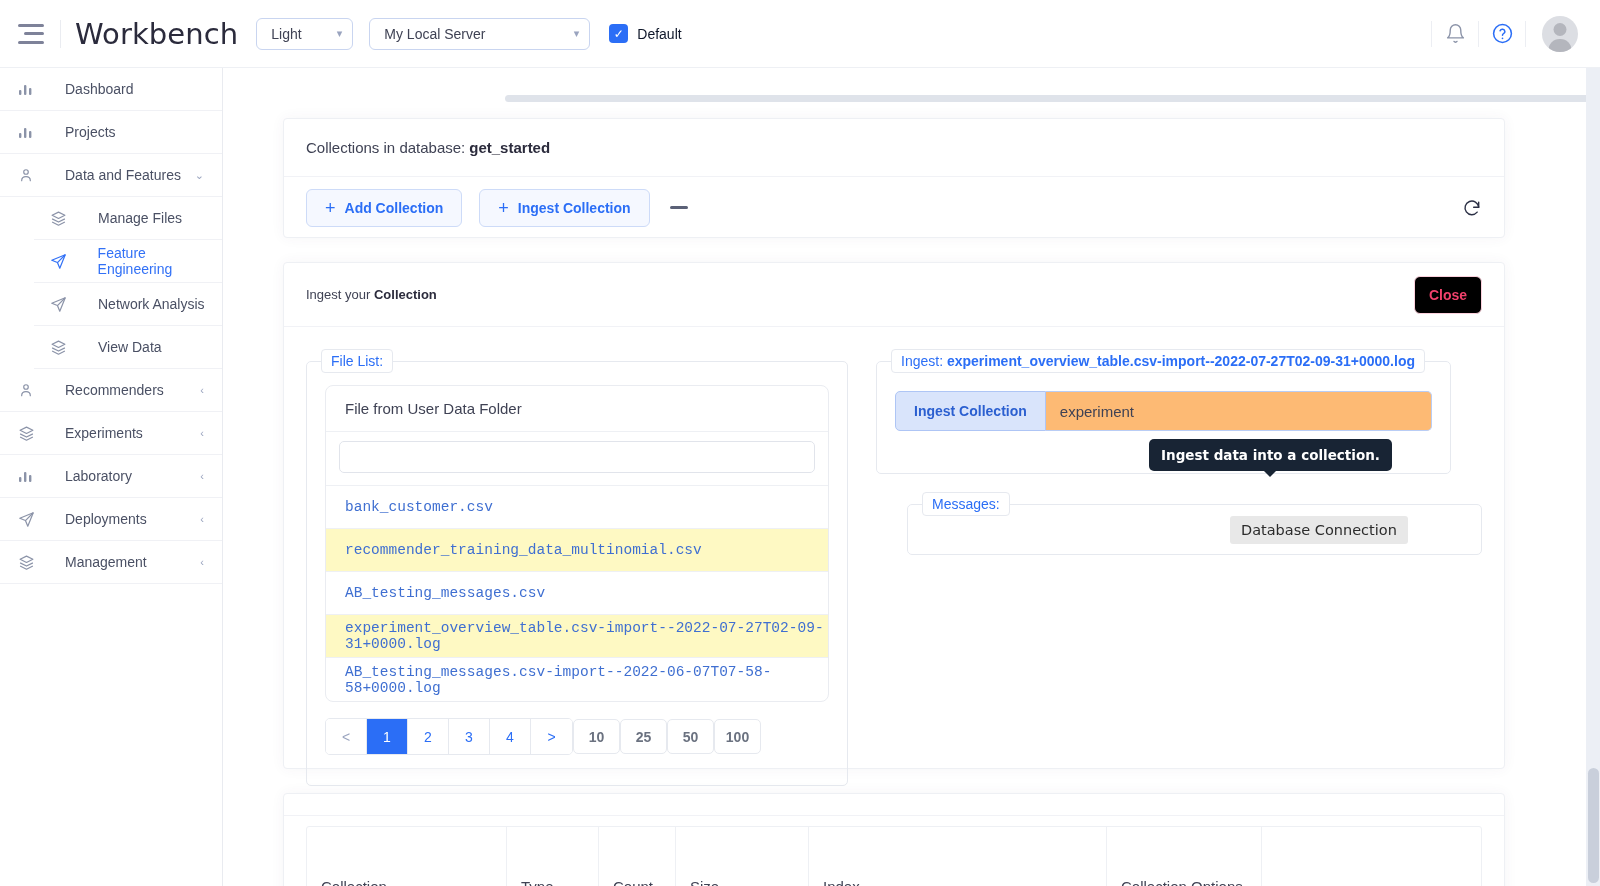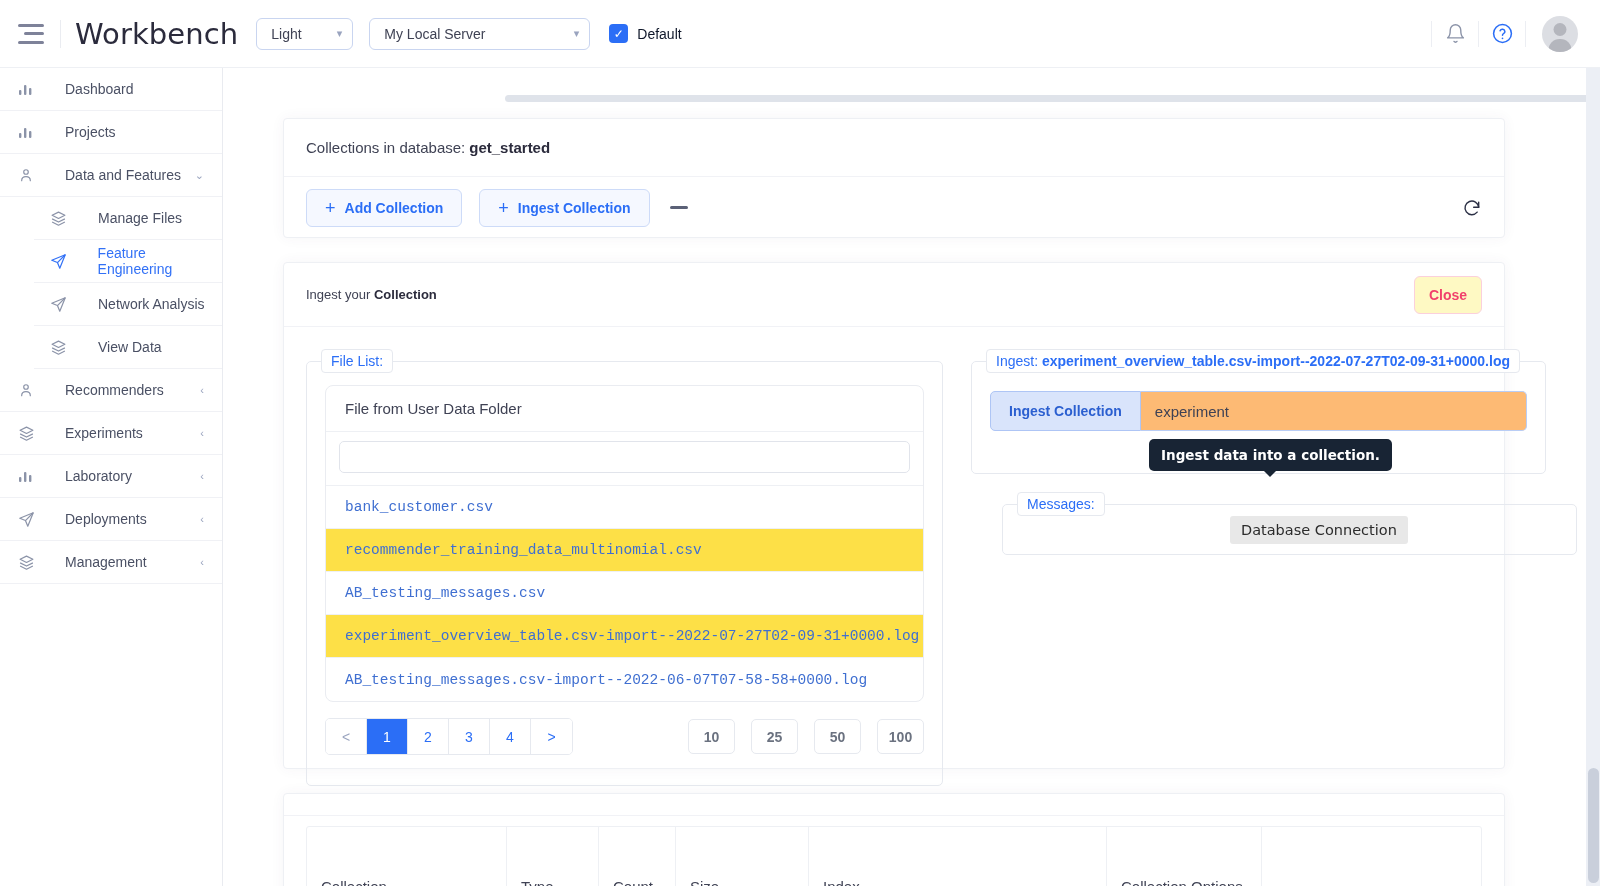--- a/index.html
+++ b/index.html
@@ -102,21 +102,21 @@
   .refresh { margin-left: auto; cursor: pointer; display: flex; }
 
   
   .card-ingest { left: 60px; top: 194px; width: 1222px; height: 507px; }
   .ing-head { height: 64px; display: flex; align-items: center; padding: 0 22px;
     border-bottom: 1px solid #f1f2f6; }
   .ing-title { font-size: 13px; color: #3f4254; }
   .ing-title b { font-weight: 700; color: #2b2b3c; }
   .btn-close {
     margin-left: auto; height: 38px; width: 68px; border: 1px solid #fbd0dc; border-radius: 6px;
-    background: #fef9c3; color: #f1416c; font-weight: 700; font-size: 14px;
+    background: #000000; color: #f1416c; font-weight: 700; font-size: 14px;
     display: flex; align-items: center; justify-content: center; cursor: pointer;
   }
   .ing-body { display: flex; padding: 22px; gap: 28px; position: relative; }
 
   fieldset.fs {
     border: 1px solid #e6e9ef; border-radius: 5px; padding: 0;
   }
   legend.lg-blue {
     color: #2b6ef6; font-size: 14px; padding: 3px 9px; margin-left: 14px;
     border: 1px solid #e6e9ef; border-radius: 4px; background: #fff;
@@ -130,31 +130,31 @@
     font-size: 15px; color: #3f4254; border-bottom: 1px solid #eef0f4; }
   .filebox-search { padding: 9px 13px 12px; border-bottom: 1px solid #eef0f4; }
   .filebox-search input {
     width: 100%; height: 32px; border: 1px solid #e1e4eb; border-radius: 5px;
     padding: 0 12px; font-family: "Liberation Sans", sans-serif; font-size: 14px; color: #3f4254;
     outline: none; background: #fff;
   }
   .frow { height: 43px; display: flex; align-items: center; padding-left: 19px;
     font-size: 14.5px; color: #3f6fd1; border-bottom: 1px solid #eef0f4; cursor: pointer;
     font-family: Liberation Mono, monospace; }
-  .frow.alt { background: #fde047; }
+  .frow.alt { background: #fef9c3; }
   .frow:last-child { border-bottom: none; }
 
   .pager { display: flex; align-items: center; padding: 16px 18px 0; }
   .pg-group { display: flex; border: 1px solid #e6e9ef; border-radius: 5px; overflow: hidden; }
   .pg { min-width: 41px; height: 35px; display: flex; align-items: center; justify-content: center;
     font-size: 14px; color: #2b6ef6; border-right: 1px solid #e6e9ef; cursor: pointer; background: #fff; }
   .pg:last-child { border-right: none; }
   .pg.muted { color: #9aa4bf; }
   .pg.on { background: #2b6ef6; color: #fff; font-weight: 400; }
-  .sizes { display: flex; margin-left: 115px; gap: 16px; }
+  .sizes { display: flex; gap: 0; }
   .sz { width: 47px; height: 35px; border: 1px solid #e6e9ef; border-radius: 5px; background: #fff;
     display: flex; align-items: center; justify-content: center; color: #6b7280; font-size: 14px;
     font-weight: 700; cursor: pointer; }
 
   .ing-row { display: flex; align-items: center; padding: 18px 18px 0; }
   .btn-ingest-coll {
     height: 40px; padding: 0 18px; background: #d9e4fb; border: 1px solid #aec5f5;
     border-radius: 5px 0 0 5px; color: #2b5fd0; font-weight: 700; font-size: 14px;
     display: flex; align-items: center; cursor: pointer; white-space: nowrap;
   }

